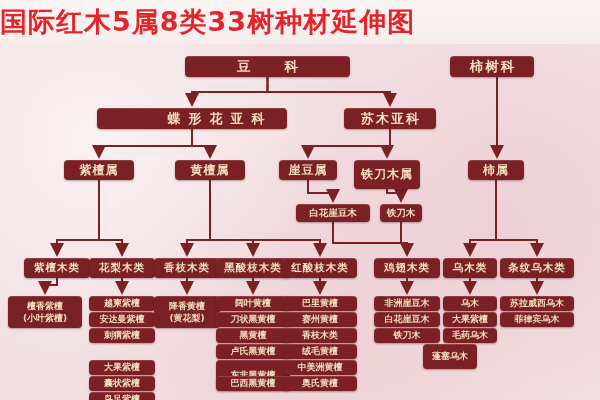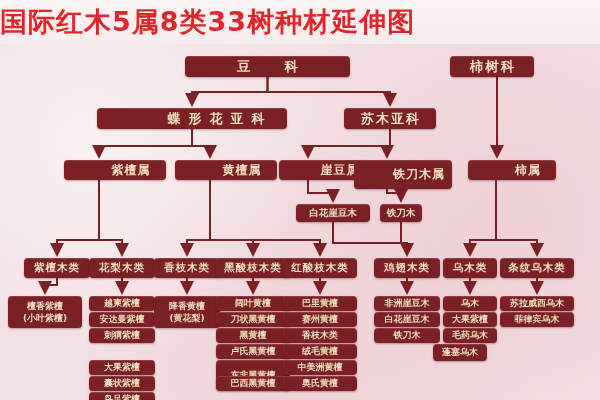--- a/index.html
+++ b/index.html
@@ -26,21 +26,21 @@
   }
   .node{
     position:absolute;background:#7b2024;color:#f0debc;
     display:flex;align-items:center;justify-content:center;
     border-radius:4px;font-weight:bold;
     box-shadow:inset 0 1px 0 rgba(255,255,255,.15), 0 1px 2px rgba(60,10,10,.35);
     white-space:nowrap;
   }
   .lv1{font-size:13.5px;}
   .lv2{font-size:13px;}
-  .lv3{font-size:12px;letter-spacing:1px;padding-left:32px;}
+  .lv3{font-size:12px;letter-spacing:1px;}
   .mid{font-size:9.5px;letter-spacing:0;}
   .cat{font-size:10.5px;letter-spacing:1px;}
   .leaf{font-size:9px;font-weight:bold;letter-spacing:0;}
   .leaf2{
     flex-direction:column;line-height:1.35;font-size:9px;font-weight:bold;
   }
   .ls-wide span{letter-spacing:34px;margin-right:-34px;}
   .ls-mid span{letter-spacing:8px;margin-right:-8px;margin-left:48px;}
   .ls-sm span{letter-spacing:2px;margin-right:-2px;}
   svg.wires{position:absolute;left:0;top:0;pointer-events:none;}
@@ -231,21 +231,21 @@
 
   <div class="node leaf" style="left:443px;top:296px;width:54px;height:15px">
       <span>乌木</span>
     </div>
   <div class="node leaf" style="left:443px;top:312px;width:54px;height:15px">
       <span>大果紫檀</span>
     </div>
   <div class="node leaf" style="left:443px;top:328px;width:54px;height:15px">
       <span>毛药乌木</span>
     </div>
-  <div class="node leaf" style="left:433px;top:344px;width:54px;height:17px">
+  <div class="node leaf" style="left:423px;top:344px;width:54px;height:25px">
       <span>蓬塞乌木</span>
     </div>
 
   <div class="node leaf" style="left:500px;top:296px;width:74px;height:15px">
       <span>苏拉威西乌木</span>
     </div>
   <div class="node leaf" style="left:500px;top:312px;width:74px;height:15px">
       <span>菲律宾乌木</span>
     </div>
 

